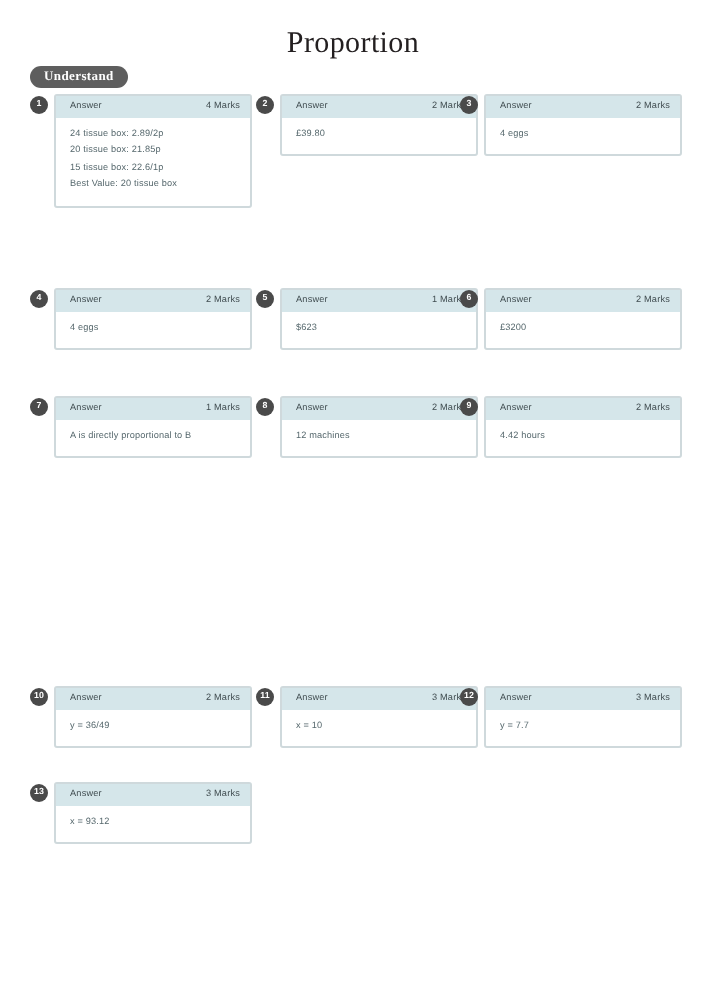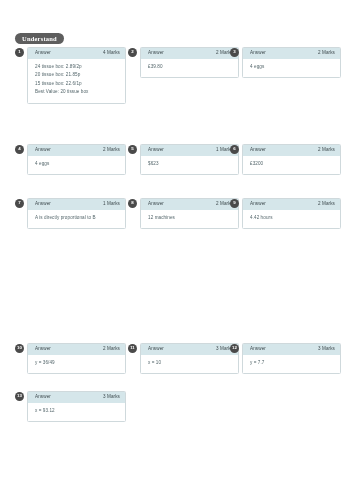--- a/index.html
+++ b/index.html
@@ -125,20 +125,21 @@
     font-weight: 700;
     line-height: 1;
     box-sizing: border-box;
   }
 </style>
 </head>
 <body>
 
 <div class="page">
 
+  <div class="title">Proportion</div>
 
   <div class="section-badge">
     <span>Understand</span>
   </div>
 
   <div class="grid" id="card-grid">
       <div class="num-badge" style="left: 15px; top: 48px;">1</div>
       <div class="card" style="left: 27px; top: 47px;">
         <div class="card-head">
           <span class="lbl">Answer</span>

